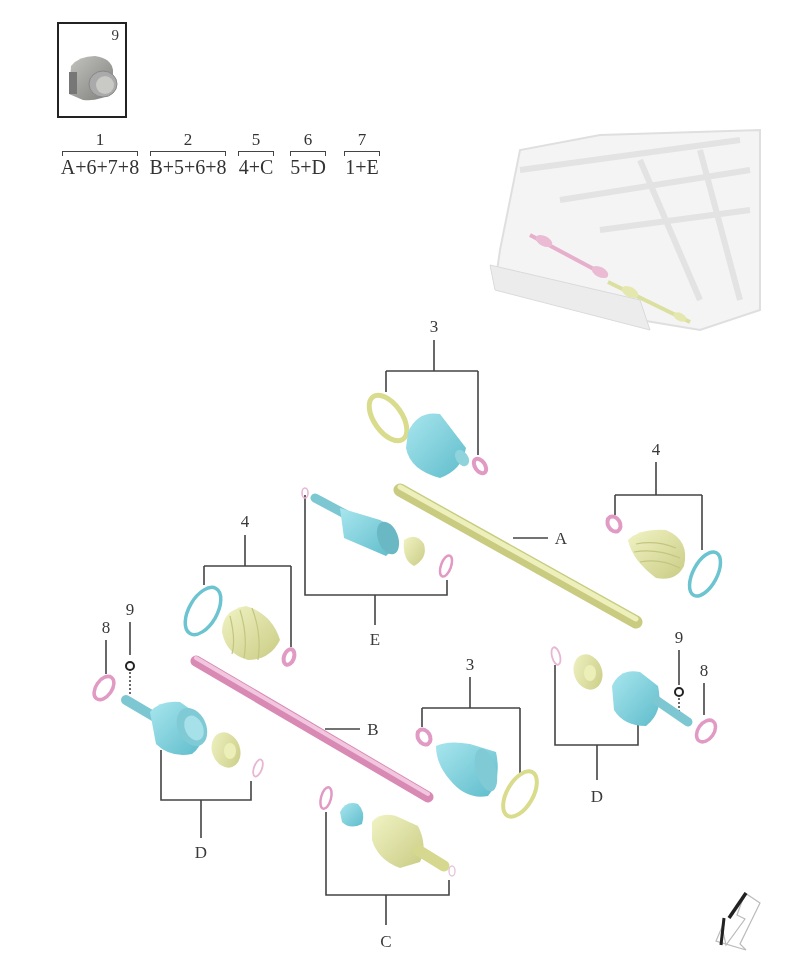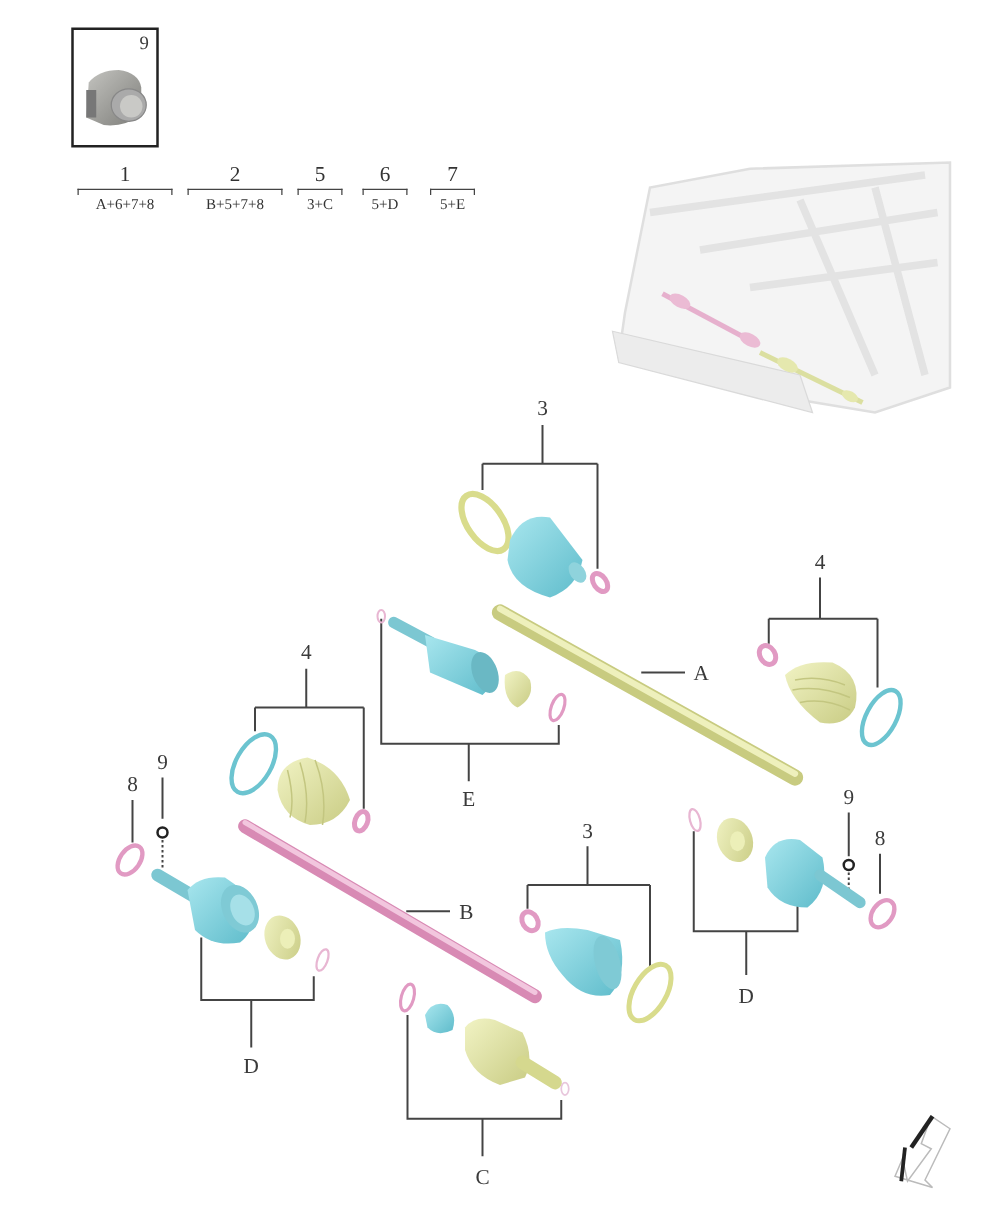--- a/index.html
+++ b/index.html
@@ -1,20 +1,20 @@
 <!DOCTYPE html>
 <html><head>
 <meta charset="utf-8">
 <style>
   html,body{margin:0;padding:0;background:#ffffff;}
   body{width:800px;height:973px;position:relative;overflow:hidden;font-family:"Liberation Serif","DejaVu Serif",serif;color:#333;}
   .abs{position:absolute;}
   .lbl{position:absolute;font-size:17px;color:#3a3a3a;text-align:center;line-height:1;}
   .combo-num{font-size:17px;}
-  .combo-txt{font-size:12px;white-space:nowrap;}
+  .combo-txt{font-size:20px;white-space:nowrap;}
   svg{position:absolute;left:0;top:0;}
   #thumb{position:absolute;left:57px;top:22px;width:70px;height:96px;border:2px solid #222;box-sizing:border-box;background:#fff;}
 </style>
 </head>
 <body>
 
 <div id="thumb">
   <span class="lbl" style="right:6px;top:4px;font-size:15px;">9</span>
   <svg width="66" height="92" viewBox="0 0 66 92">
     <defs>
@@ -32,36 +32,36 @@
 
 <div class="abs" style="left:60px;top:130px;width:340px;height:45px;">
   <div class="abs" style="left:0;top:0;width:80px;text-align:center;">
     <div class="combo-num">1</div>
     <div style="border-top:1.5px solid #444;margin:1px 2px 0;height:4px;border-left:1.5px solid #444;border-right:1.5px solid #444;"></div>
     <div class="combo-txt">A+6+7+8</div>
   </div>
   <div class="abs" style="left:88px;top:0;width:80px;text-align:center;">
     <div class="combo-num">2</div>
     <div style="border-top:1.5px solid #444;margin:1px 2px 0;height:4px;border-left:1.5px solid #444;border-right:1.5px solid #444;"></div>
-    <div class="combo-txt">B+5+7+8</div>
+    <div class="combo-txt">B+5+6+8</div>
   </div>
   <div class="abs" style="left:176px;top:0;width:40px;text-align:center;">
     <div class="combo-num">5</div>
     <div style="border-top:1.5px solid #444;margin:1px 2px 0;height:4px;border-left:1.5px solid #444;border-right:1.5px solid #444;"></div>
-    <div class="combo-txt">3+C</div>
+    <div class="combo-txt">4+C</div>
   </div>
   <div class="abs" style="left:228px;top:0;width:40px;text-align:center;">
     <div class="combo-num">6</div>
     <div style="border-top:1.5px solid #444;margin:1px 2px 0;height:4px;border-left:1.5px solid #444;border-right:1.5px solid #444;"></div>
     <div class="combo-txt">5+D</div>
   </div>
   <div class="abs" style="left:282px;top:0;width:40px;text-align:center;">
     <div class="combo-num">7</div>
     <div style="border-top:1.5px solid #444;margin:1px 2px 0;height:4px;border-left:1.5px solid #444;border-right:1.5px solid #444;"></div>
-    <div class="combo-txt">5+E</div>
+    <div class="combo-txt">1+E</div>
   </div>
 </div>
 
 <svg width="800" height="973" viewBox="0 0 800 973">
   <defs>
     <linearGradient id="gcy" x1="0" x2="1" y1="0" y2="1">
         <stop offset="0" stop-color="#a8e6ee"></stop>
         <stop offset="1" stop-color="#5fbccb"></stop>
       </linearGradient>
     <linearGradient id="gye" x1="0" x2="1" y1="0" y2="1">

